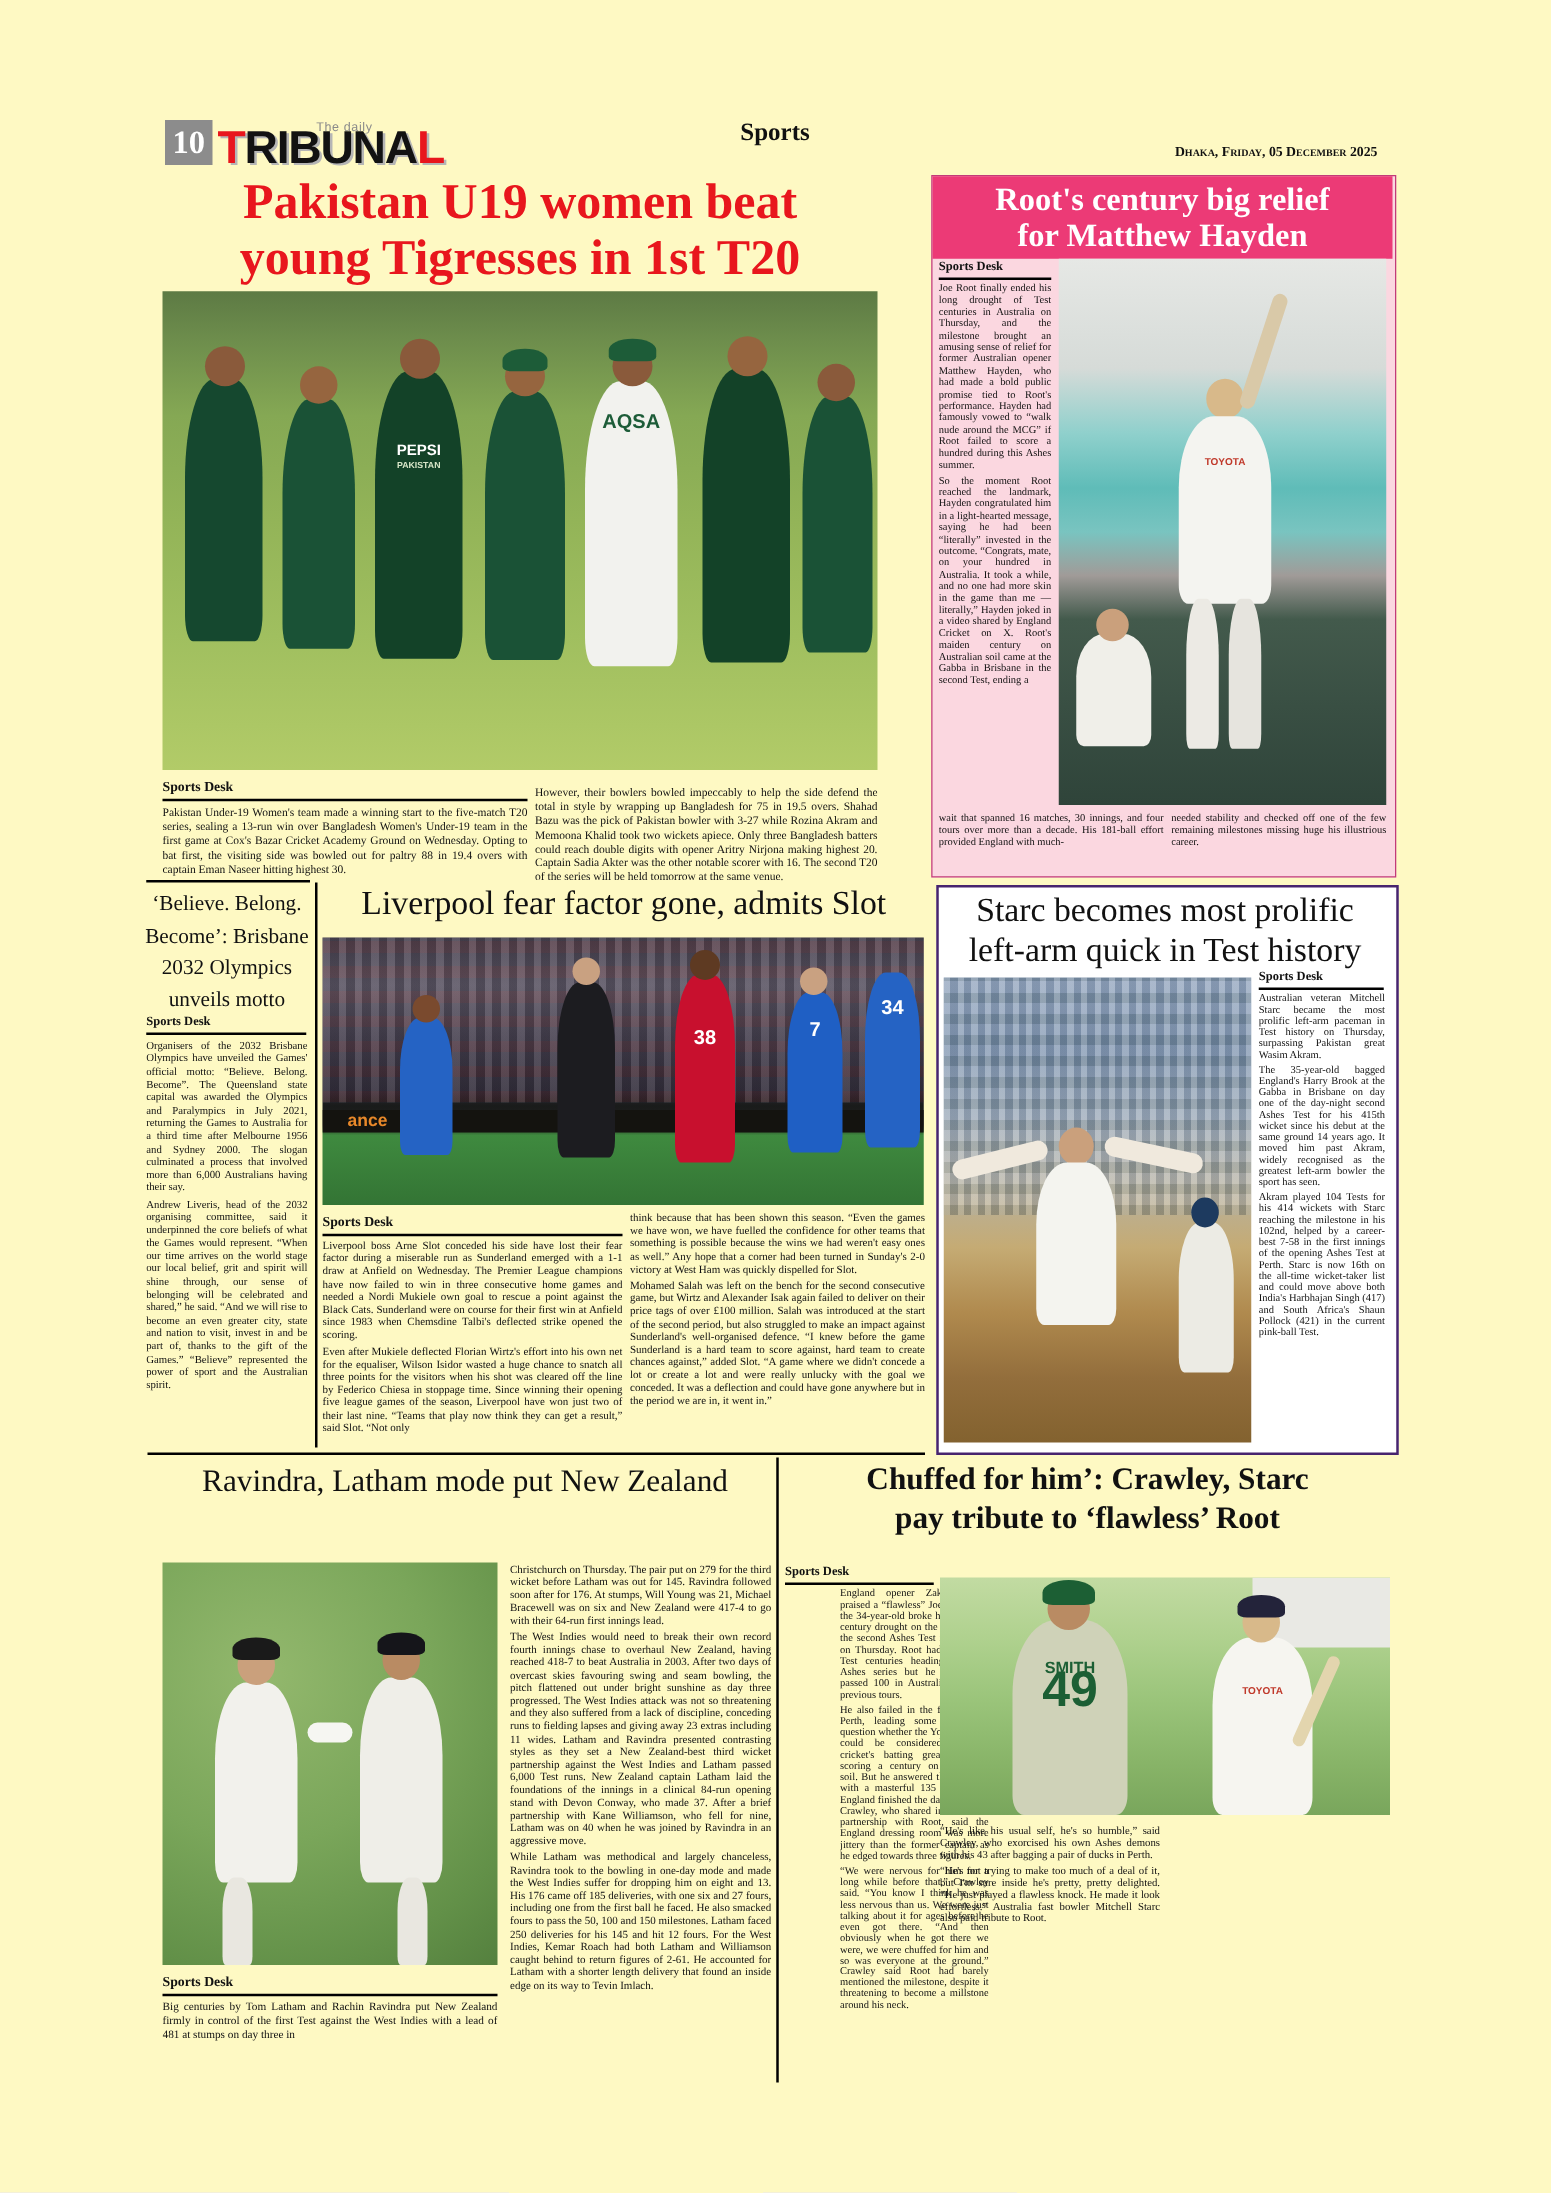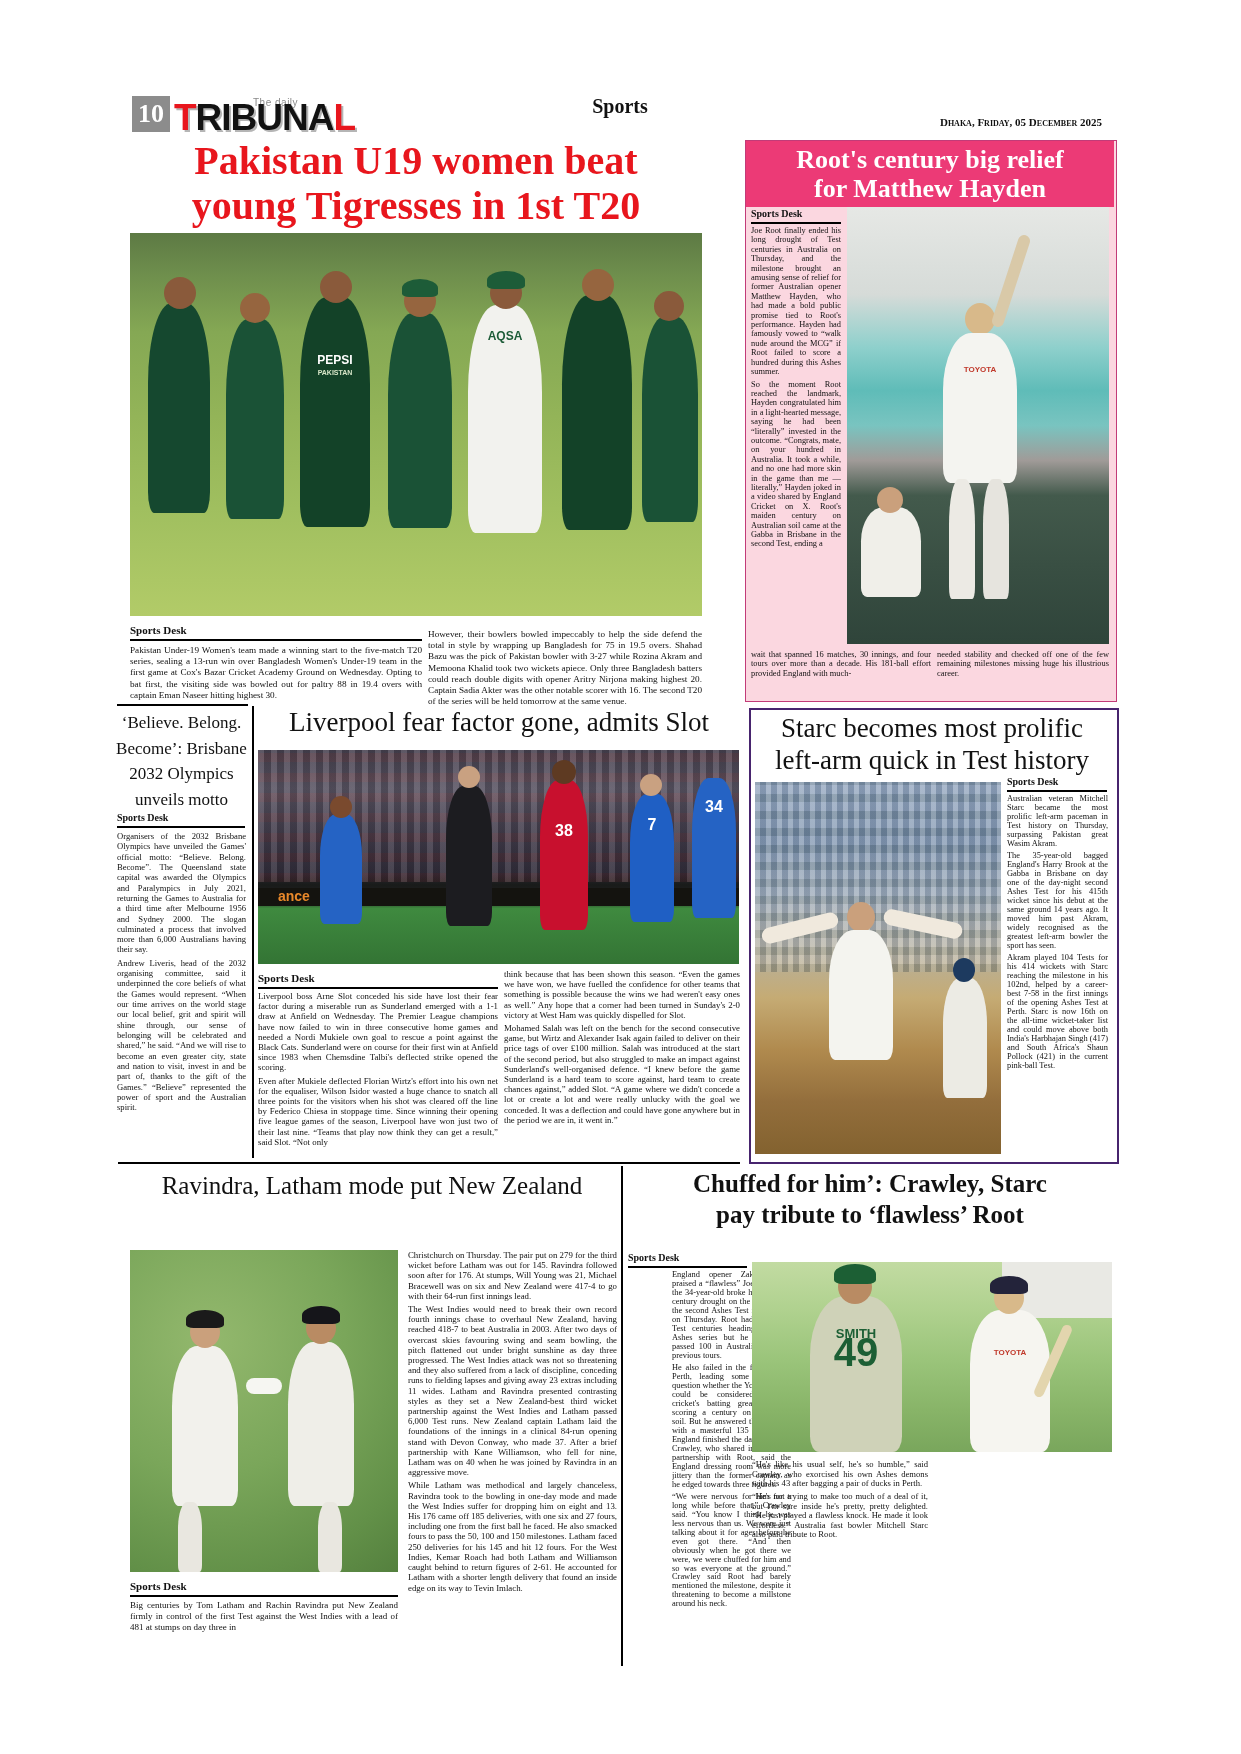--- a/index.html
+++ b/index.html
@@ -1,16 +1,16 @@
 <!DOCTYPE html>
 <html><head>
 <meta charset="utf-8">
 <style>
   html,body{margin:0;padding:0;background:#e9e9e9;}
-  #page{position:relative;width:1241px;height:1754px;background:#ffffff;margin:0 auto;
+  #page{position:relative;width:1241px;height:1754px;background:#fef9c3;margin:0 auto;
         font-family:"Liberation Serif",serif;color:#111;overflow:hidden;}
   .abs{position:absolute;}
   .center{text-align:center;}
   .byline{font-weight:bold;font-size:11px;border-bottom:2px solid #000;padding-bottom:3px;}
   .body{font-size:9.2px;line-height:1.22;text-align:justify;overflow:hidden;}
   .body p{margin:0 0 3px 0;}
   .narrow{font-size:8.4px;line-height:1.12;}
   .rule-h{background:#000;height:2px;}
   .rule-v{background:#000;width:2px;}
   .photo{position:absolute;overflow:hidden;}
@@ -61,21 +61,21 @@
     <div class="fg" style="left:170px;top:64px;width:70px;height:230px;background:#134228;"></div>
     <div class="hd" style="left:190px;top:38px;width:32px;height:32px;background:#8a5a3b;"></div>
     <div class="jersey-txt" style="left:168px;top:120px;width:74px;color:#fff;font-size:12px;">PEPSI</div>
     <div class="jersey-txt" style="left:168px;top:136px;width:74px;color:#d8e6c8;font-size:7px;">PAKISTAN</div>
     <div class="fg" style="left:258px;top:80px;width:64px;height:215px;background:#1a5236;"></div>
     <div class="hd" style="left:274px;top:52px;width:32px;height:32px;background:#96653f;"></div>
     <div class="cap" style="left:272px;top:46px;width:36px;height:18px;background:#1d5c38;"></div>
     <div class="fg" style="left:338px;top:72px;width:74px;height:228px;background:#f2f2ee;"></div>
     <div class="hd" style="left:360px;top:44px;width:32px;height:32px;background:#8a5a3b;"></div>
     <div class="cap" style="left:357px;top:38px;width:38px;height:18px;background:#1d5c38;"></div>
-    <div class="jersey-txt" style="left:338px;top:96px;width:74px;color:#1d5c38;font-size:12px;text-align:center;">AQSA</div>
+    <div class="jersey-txt" style="left:338px;top:96px;width:74px;color:#1d5c38;font-size:16px;text-align:center;">AQSA</div>
     <div class="fg" style="left:432px;top:62px;width:70px;height:235px;background:#134228;"></div>
     <div class="hd" style="left:452px;top:36px;width:32px;height:32px;background:#96653f;"></div>
     <div class="fg" style="left:512px;top:84px;width:56px;height:205px;background:#1a5236;"></div>
     <div class="hd" style="left:524px;top:58px;width:30px;height:30px;background:#8a5a3b;"></div>
   </div>
 
   <div class="abs byline" style="left:130px;top:624px;width:292px;">Sports Desk</div>
   <div class="abs body" style="left:130px;top:645px;width:292px;height:62px;">
     <p>Pakistan Under-19 Women's team made a winning start to the five-match T20 series, sealing a 13-run win over Bangladesh Women's Under-19 team in the first game at Cox's Bazar Cricket Academy Ground on Wednesday. Opting to bat first, the visiting side was bowled out for paltry 88 in 19.4 overs with captain Eman Naseer hitting highest 30.</p>
   </div>

